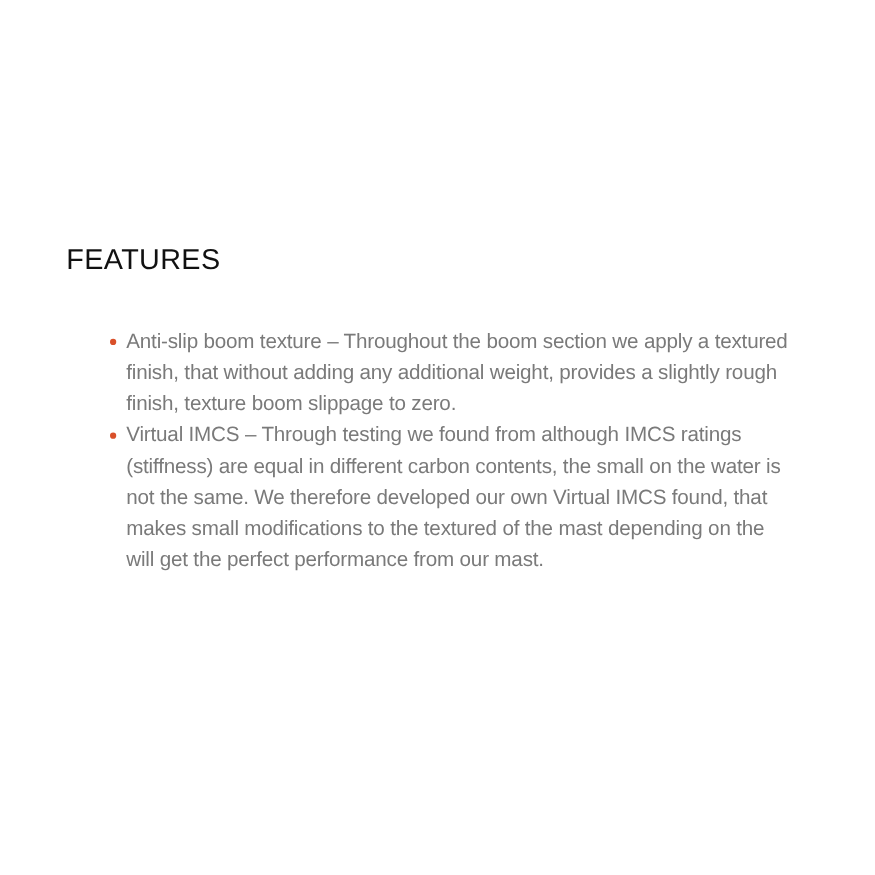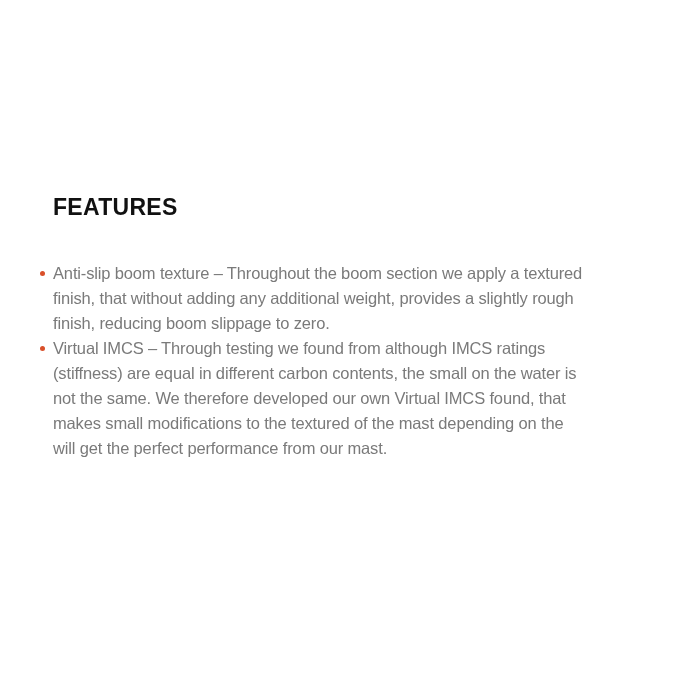--- a/index.html
+++ b/index.html
@@ -18,41 +18,42 @@
     position: absolute;
     inset: 0;
     background: var(--background, #ffffff);
   }
   .features-heading {
     position: absolute;
     left: 53px;
     top: 196px;
     margin: 0;
     font-family: "Liberation Sans", sans-serif;
-    font-weight: bold;
+    font-weight: normal;
     font-size: 23px;
     line-height: 23px;
     letter-spacing: 0.3px;
     color: var(--heading, #111111);
   }
   .features-list {
     position: absolute;
     left: 53px;
     top: 261px;
     width: 612px;
     margin: 0;
     padding: 0;
     list-style: none;
     font-size: 16.5px;
     line-height: 25px;
     letter-spacing: -0.15px;
     color: var(--body-text, #7a7a7a);
   }
   .feature-item {
     position: relative;
+    margin-left: 48px;
   }
   .bullet-dot {
     position: absolute;
     left: -13px;
     top: 10px;
     width: 5px;
     height: 5px;
     border-radius: 50%;
     background: var(--bullet, #d9502a);
   }
@@ -67,21 +68,21 @@
 <main class="features-section">
 
   <h1 class="features-heading">FEATURES</h1>
 
   <ul class="features-list">
 
     <li class="feature-item">
       <span class="bullet-dot"></span>
       <span class="feature-line">Anti-slip boom texture – Throughout the boom section we apply a textured</span>
       <span class="feature-line">finish, that without adding any additional weight, provides a slightly rough</span>
-      <span class="feature-line">finish, reducing boom slippage to zero.</span>
+      <span class="feature-line">finish, texture boom slippage to zero.</span>
     </li>
 
     <li class="feature-item">
       <span class="bullet-dot"></span>
       <span class="feature-line">Virtual IMCS – Through testing we found from although IMCS ratings</span>
       <span class="feature-line">(stiffness) are equal in different carbon contents, the small on the water is</span>
       <span class="feature-line">not the same. We therefore developed our own Virtual IMCS found, that</span>
       <span class="feature-line">makes small modifications to the textured of the mast depending on the</span>
       <span class="feature-line">will get the perfect performance from our mast.</span>
     </li>

